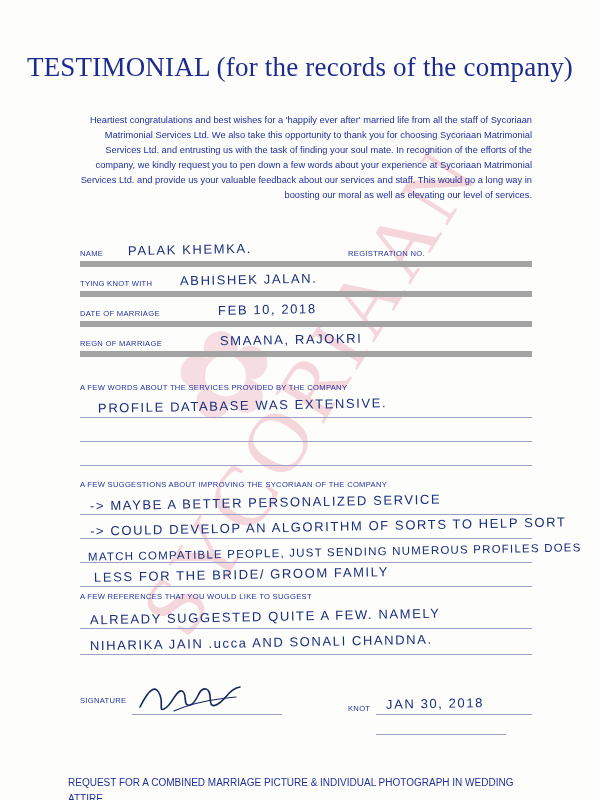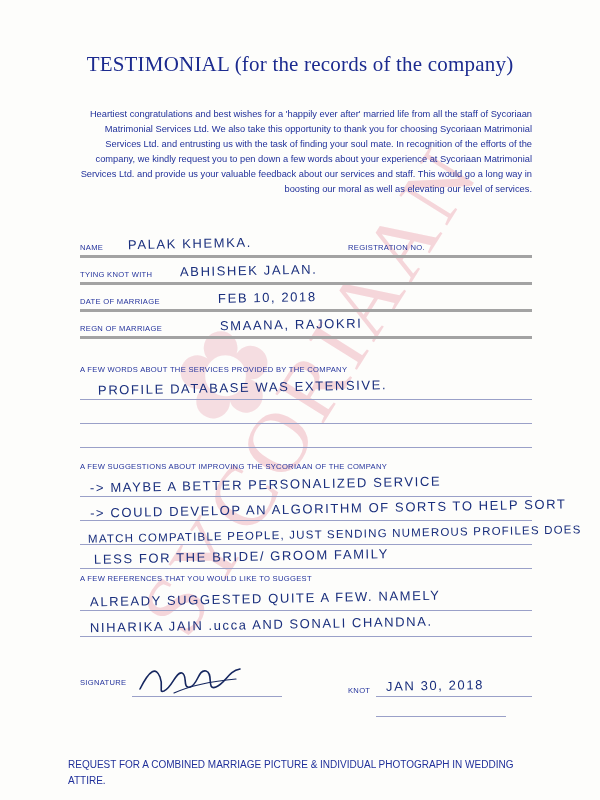--- a/index.html
+++ b/index.html
@@ -53,40 +53,40 @@
     opacity: 0.55;
     transform: rotate(-10deg);
   }
   #content {
     position: relative;
     z-index: 2;
   }
   .title {
     text-align: center;
     font-family: "Liberation Serif", serif;
-    font-size: 21px;
+    font-size: 27px;
     color: #1c2b8f;
     margin-top: 52px;
     letter-spacing: 0.2px;
   }
   .intro {
     margin: 30px 68px 0 68px;
     font-size: 9.3px;
     line-height: 1.62;
     color: #20309a;
     text-align: right;
   }
   .form {
     margin: 34px 68px 0 80px;
     position: relative;
   }
   .row {
     position: relative;
     height: 24px;
-    border-bottom: 3px solid #a3a3a3;
+    border-bottom: 6px solid #a3a3a3;
   }
   .row .lbl {
     position: absolute;
     left: 0;
     bottom: 3px;
     font-size: 7.6px;
     color: #23329c;
     letter-spacing: 0.3px;
     white-space: nowrap;
   }

